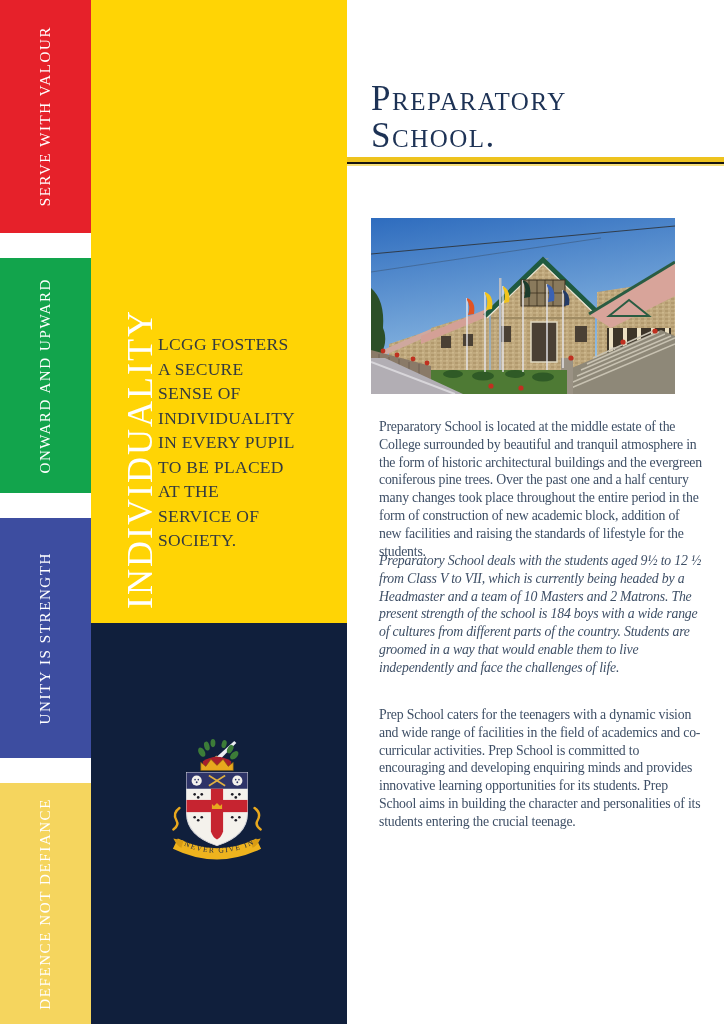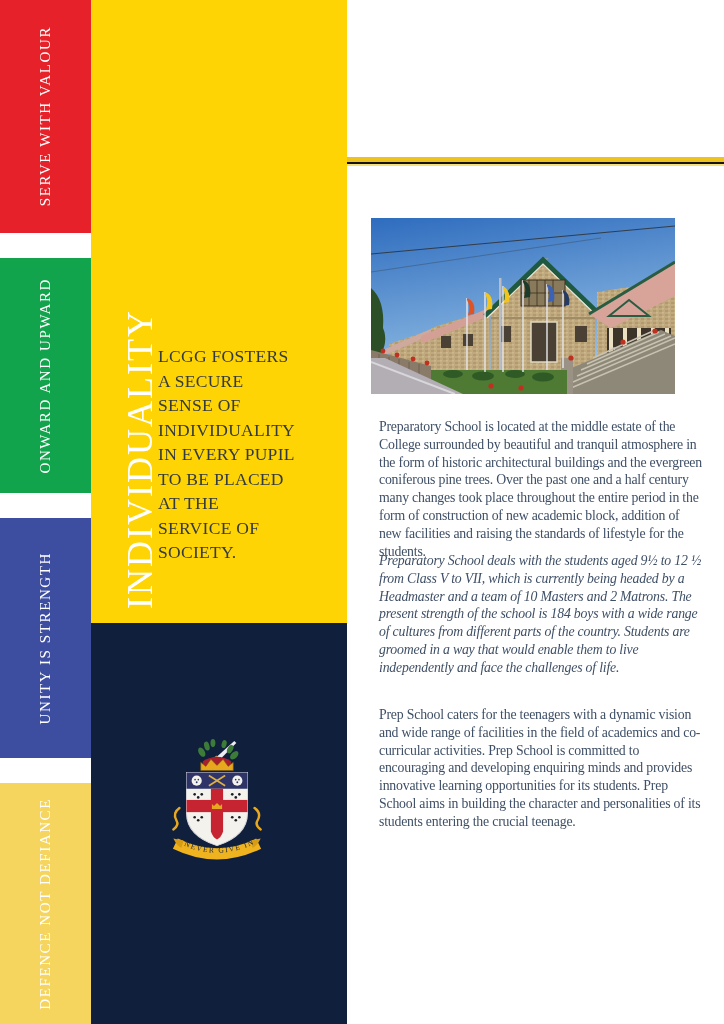--- a/index.html
+++ b/index.html
@@ -12,21 +12,21 @@
   #bar2{top:258px;height:235px;}
   #bar3{top:518px;height:240px;}
   #bar4{top:783px;height:241px;}
   .vtext{writing-mode:vertical-rl;transform:rotate(180deg);color:#ffffff;
          font-size:15px;letter-spacing:1.6px;white-space:nowrap;}
 
   
   .panel-yellow{position:absolute;left:91px;top:0;width:256px;height:623px;}
   .vword{position:absolute;left:28px;bottom:14px;writing-mode:vertical-rl;transform:rotate(180deg);
          font-size:36px;letter-spacing:2px;color:#ffffff;white-space:nowrap;}
-  .quote{position:absolute;left:67px;top:344px;width:186px;font-size:17.5px;line-height:24.5px;
+  .quote{position:absolute;left:67px;top:332px;width:186px;font-size:17.5px;line-height:24.5px;
          letter-spacing:0.3px;color:#333a40;white-space:pre-line;}
   .panel-navy{position:absolute;left:91px;top:623px;width:256px;height:401px;}
   .crest{position:absolute;left:70px;top:116px;}
 
   
   .title{position:absolute;left:371px;top:80px;margin:0;font-weight:normal;
          font-variant:small-caps;font-size:35px;line-height:37px;letter-spacing:1.5px;
          color:#1d3255;white-space:pre-line;}
   .rule{position:absolute;left:347px;top:157px;width:377px;}
   .rule div{width:100%;}
@@ -134,20 +134,22 @@
 
       <path d="M14,103 q41,20 82,0" stroke="#eeb31e" stroke-width="11" fill="none"></path>
       <path d="M12,98 q4,8 8,9 l2,-7 z M98,98 q-4,8 -8,9 l-2,-7 z" fill="#d89c14"></path>
       <path id="mottoPath" d="M18,103 q37,18 74,0" fill="none"></path>
       <text font-size="7.5" fill="#232a40" letter-spacing="1.4" font-family="Liberation Serif, serif">
         <textPath href="#mottoPath" startOffset="6%">NEVER GIVE IN</textPath>
       </text>
     </svg>
   </div>
 
+  <h1 class="title">Preparatory
+School.</h1>
 
   <div class="rule">
     <div class="y" style="background: rgb(238, 195, 30);"></div>
     <div class="k" style="background: rgb(22, 20, 15);"></div>
     <div class="y2" style="background: rgb(246, 224, 124);"></div>
   </div>
 
   <div class="photo">
     <svg width="304" height="176" viewBox="0 0 304 176">
       <defs>

